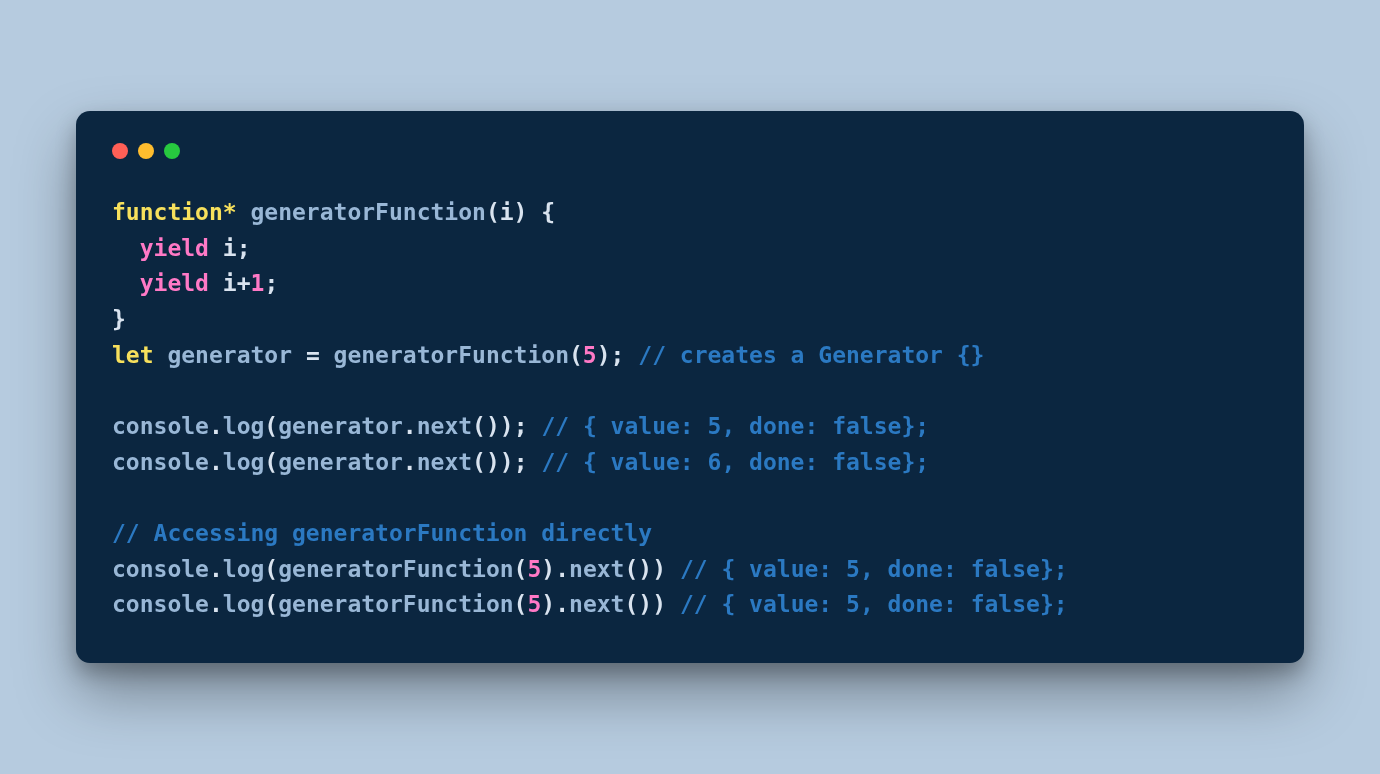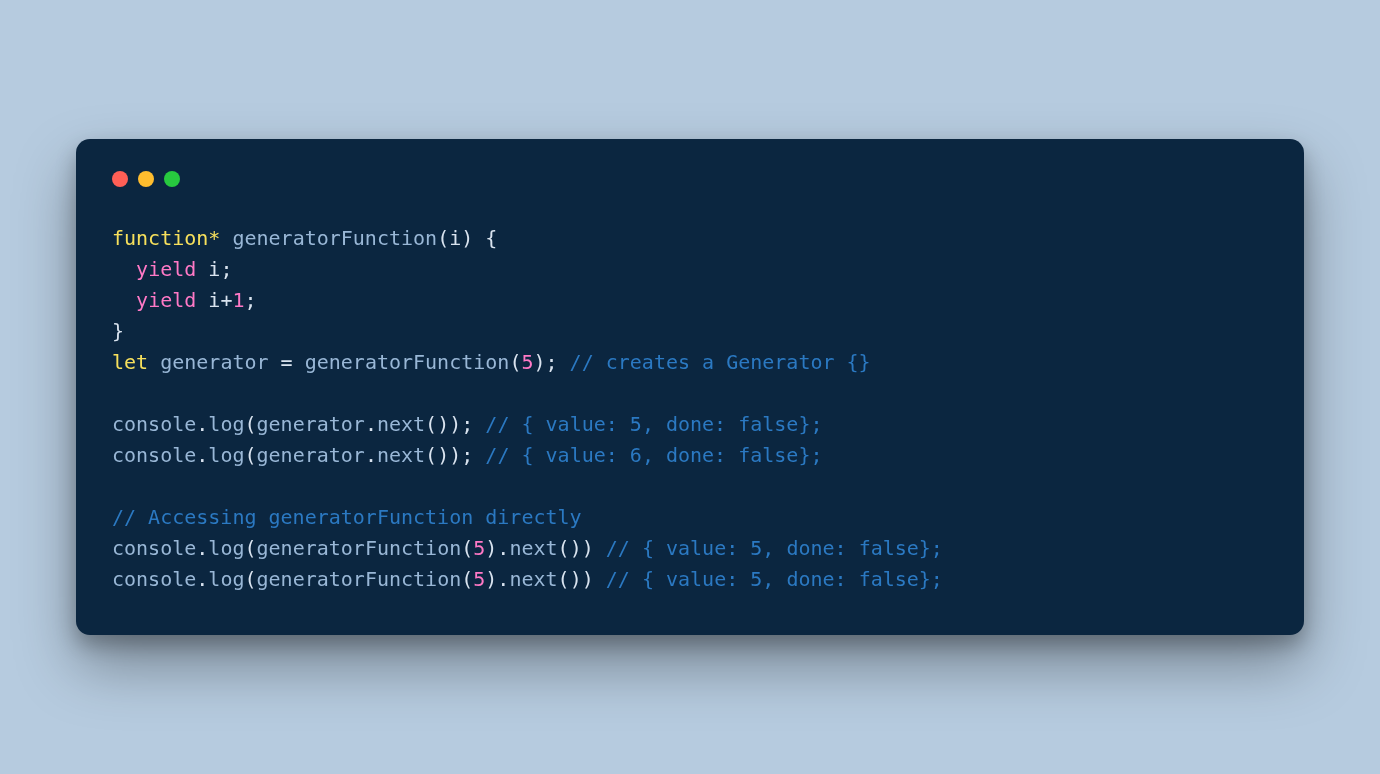--- a/index.html
+++ b/index.html
@@ -27,25 +27,26 @@
   .dot {
     width: 16px;
     height: 16px;
     border-radius: 50%;
   }
   .dot.red    { background: #ff5f56; }
   .dot.yellow { background: #ffbd2e; }
   .dot.green  { background: #27c93f; }
 
   .code {
-    font-size: 20px;
+    font-size: 23px;
     line-height: 1.55;
     white-space: pre;
     color: #d9e3ef;
     padding-top: 18px;
+    font-weight: bold;
   }
   .kw    { color: #f7e05c; }  
   .yield { color: #ff79c6; }  
   .fn    { color: #99b7d6; }  
   .num   { color: #ff79c6; }  
   .op    { color: #d9e3ef; }
   .punc  { color: #d9e3ef; }
   .cmt   { color: #2b79c2; }  
   .param { color: #d9e3ef; }
 </style>

